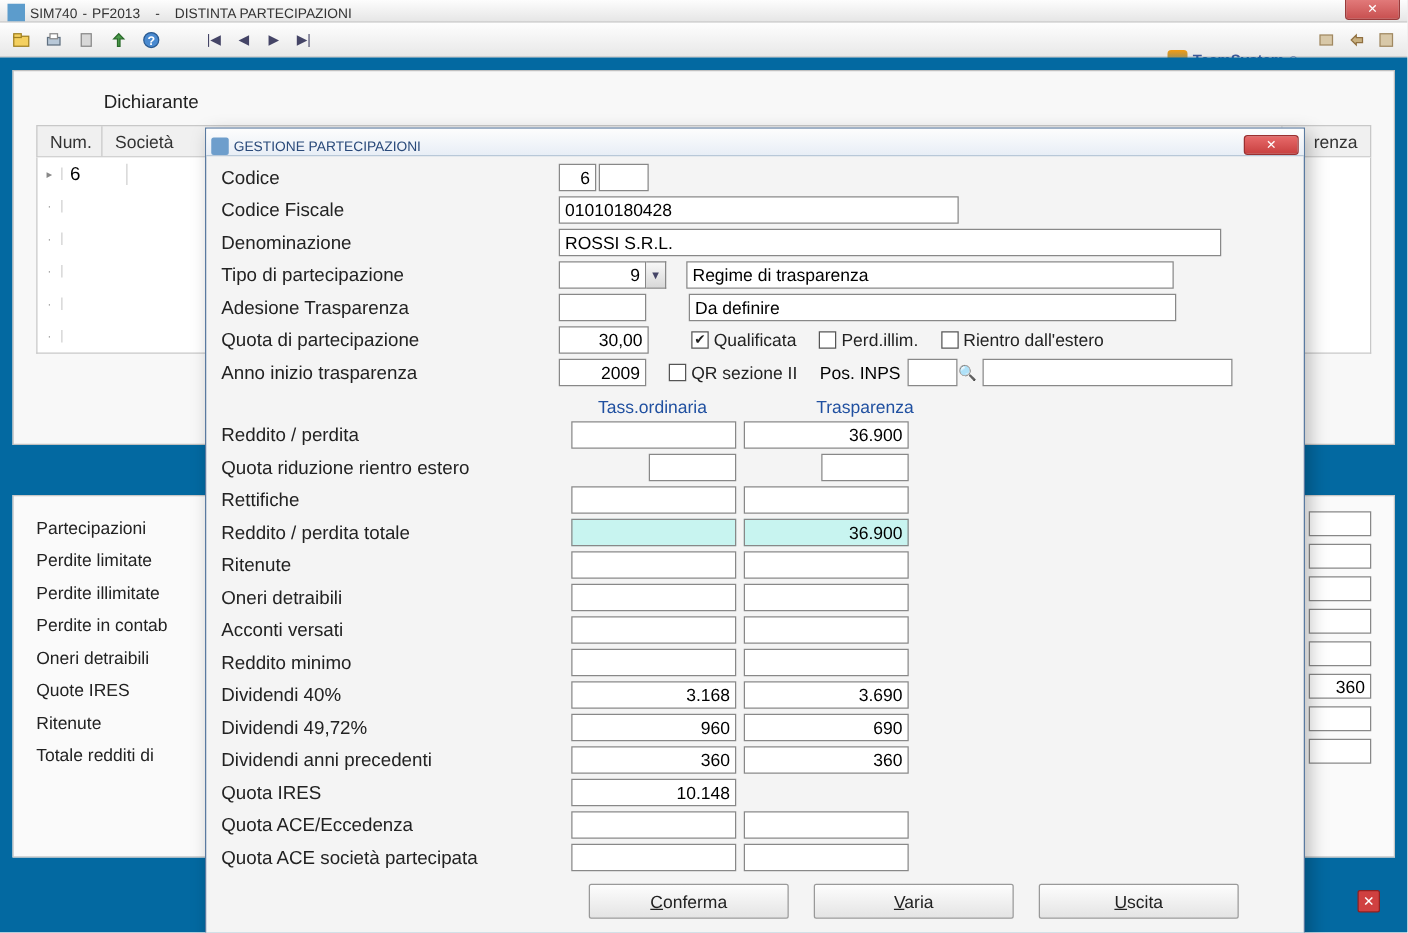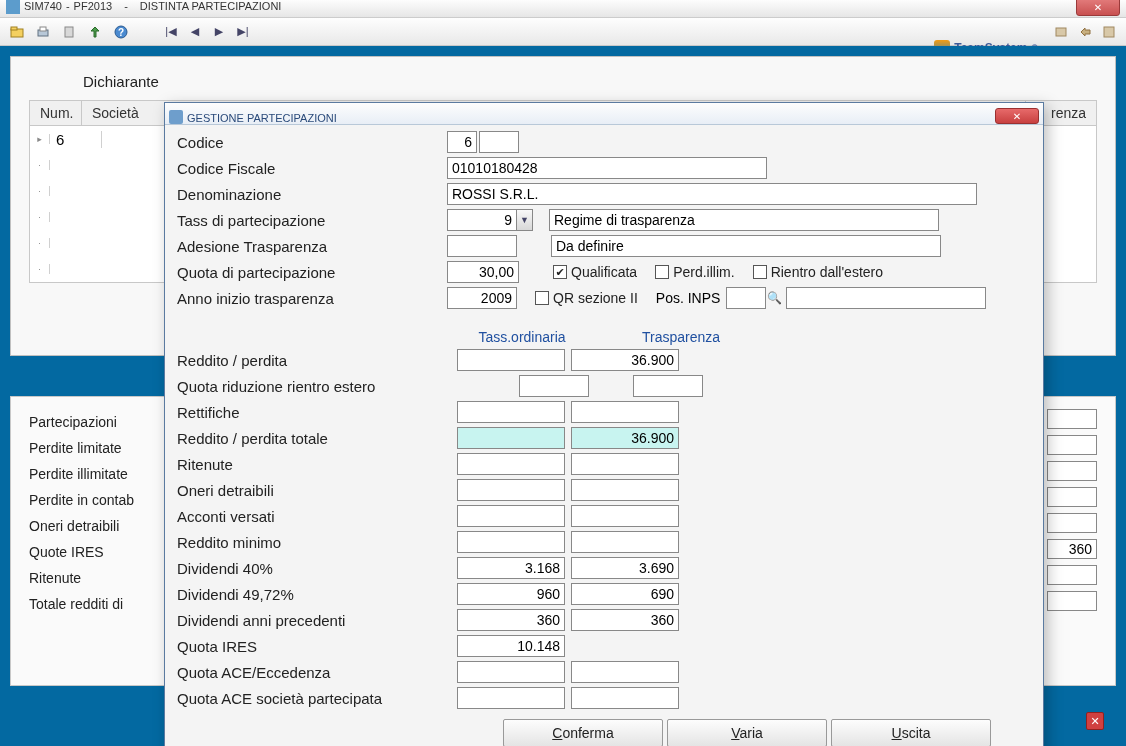--- a/index.html
+++ b/index.html
@@ -11,21 +11,21 @@
   height: 746px;
   overflow: hidden;
   position: relative;
 }
 
 
 .titlebar {
   background: linear-gradient(#fdfdfd, #e6e6e6);
   height: 18px;
   display: flex;
-  align-items: flex-start;
+  align-items: flex-end;
   padding: 0 6px;
   font-size: 11px;
   color: #333;
   position: relative;
   border-bottom: 1px solid #ccc;
 }
 .titlebar .icon { width: 14px; height: 14px; background: #5c9ccc; margin-right: 4px; }
 .titlebar .win-close {
   position: absolute;
   right: 6px; top: -2px;
@@ -115,31 +115,31 @@
 .frow { display:flex; align-items:center; height: 26px; }
 .flabel { width: 270px; font-size: 15px; color:#222; }
 .finput {
   height: 22px; border:1px solid #888; background:#fff;
   font-size: 14px; padding: 0 4px;
 }
 .finput.right { text-align:right; }
 
 .dropdown-btn { width:16px; height:22px; border:1px solid #888; border-left:none; background:linear-gradient(#f8f8f8,#d8d8d8); display:flex; align-items:center; justify-content:center; color:#446; font-size:9px; }
 
-.cols-head { display:flex; margin-left:280px; gap: 29px; font-size:14px; color:#2050a0; margin-top:18px; margin-bottom:2px;}
+.cols-head { display:flex; margin-left:280px; gap: 40px; font-size:14px; color:#2050a0; margin-top:6px; margin-bottom:2px;}
 .cols-head span { width:130px; text-align:center; }
 
 .data-row { display:flex; align-items:center; height:26px; }
 .data-row .dl { width:280px; font-size:15px; color:#222; }
-.data-row .dc { width:108px; }
+.data-row .dc { width:132px; }
 .data-row .dc + .dc { margin-left:6px; }
 .data-row input { width:100%; height:22px; border:1px solid #888; font-size:14px; padding:0 4px; text-align:right; background:#fff; }
 .data-row input.hl { background:#c8f4f0; }
 
-.btnrow { display:flex; justify-content:flex-end; gap:4px; margin-top:8px; padding-right: 40px; }
+.btnrow { display:flex; justify-content:flex-end; gap:20px; margin-top:8px; padding-right: 40px; }
 .dbtn {
   min-width:160px; height:28px;
   background:linear-gradient(#fdfdfd,#e4e4e4);
   border:1px solid #999; border-radius:2px;
   font-size:14px; color:#222;
   display:flex; align-items:center; justify-content:center;
 }
 .dbtn .u { text-decoration: underline; }
 
 .cb { width:14px; height:14px; border:1px solid #555; background:#fff; display:inline-flex; align-items:center; justify-content:center; font-size:10px; margin-right:4px;}
@@ -326,21 +326,21 @@
         <div class="flabel">Codice Fiscale</div>
         <input class="finput" style="width: 320px;" value="01010180428">
       </div>
 
       <div class="frow">
         <div class="flabel">Denominazione</div>
         <input class="finput" style="width: 530px;" value="ROSSI S.R.L.">
       </div>
 
       <div class="frow">
-        <div class="flabel">Tass di partecipazione</div>
+        <div class="flabel">Tipo di partecipazione</div>
         <input class="finput right" style="width: 70px;" value="9">
         <div class="dropdown-btn">▼</div>
         <input class="finput" style="width: 390px; margin-left: 16px;" value="Regime di trasparenza">
       </div>
 
       <div class="frow">
         <div class="flabel">Adesione Trasparenza</div>
         <input class="finput right" style="width: 70px;" value="">
         <div style="width:18px;"></div>
         <input class="finput" style="width: 390px; margin-left: 16px;" value="Da definire">

